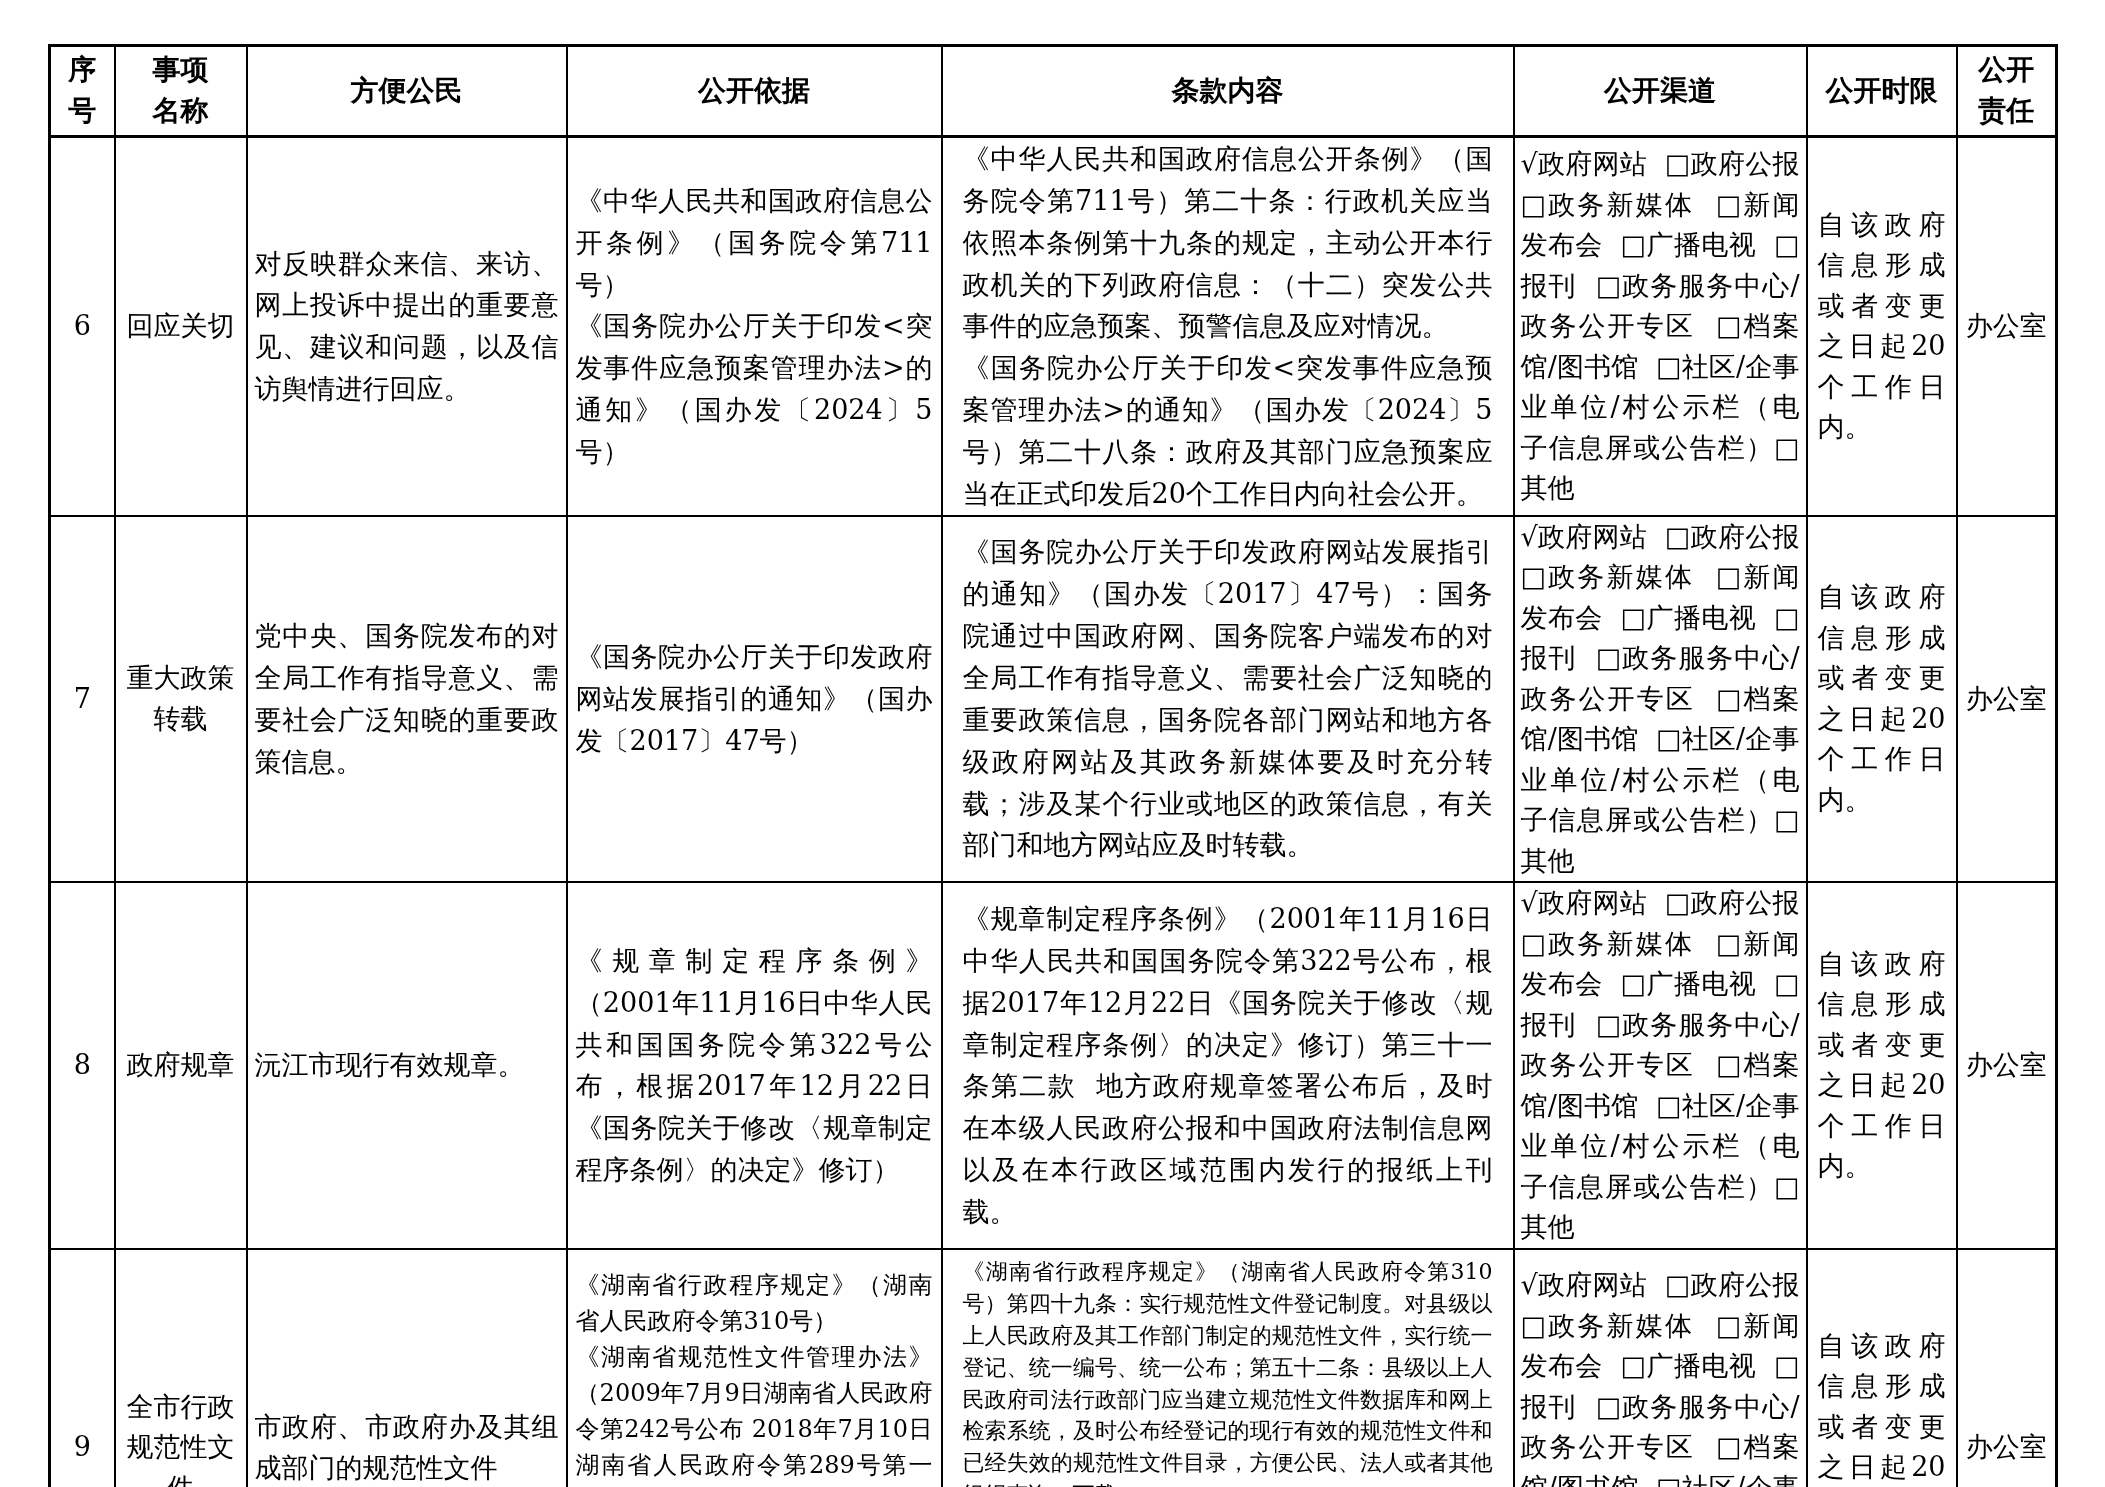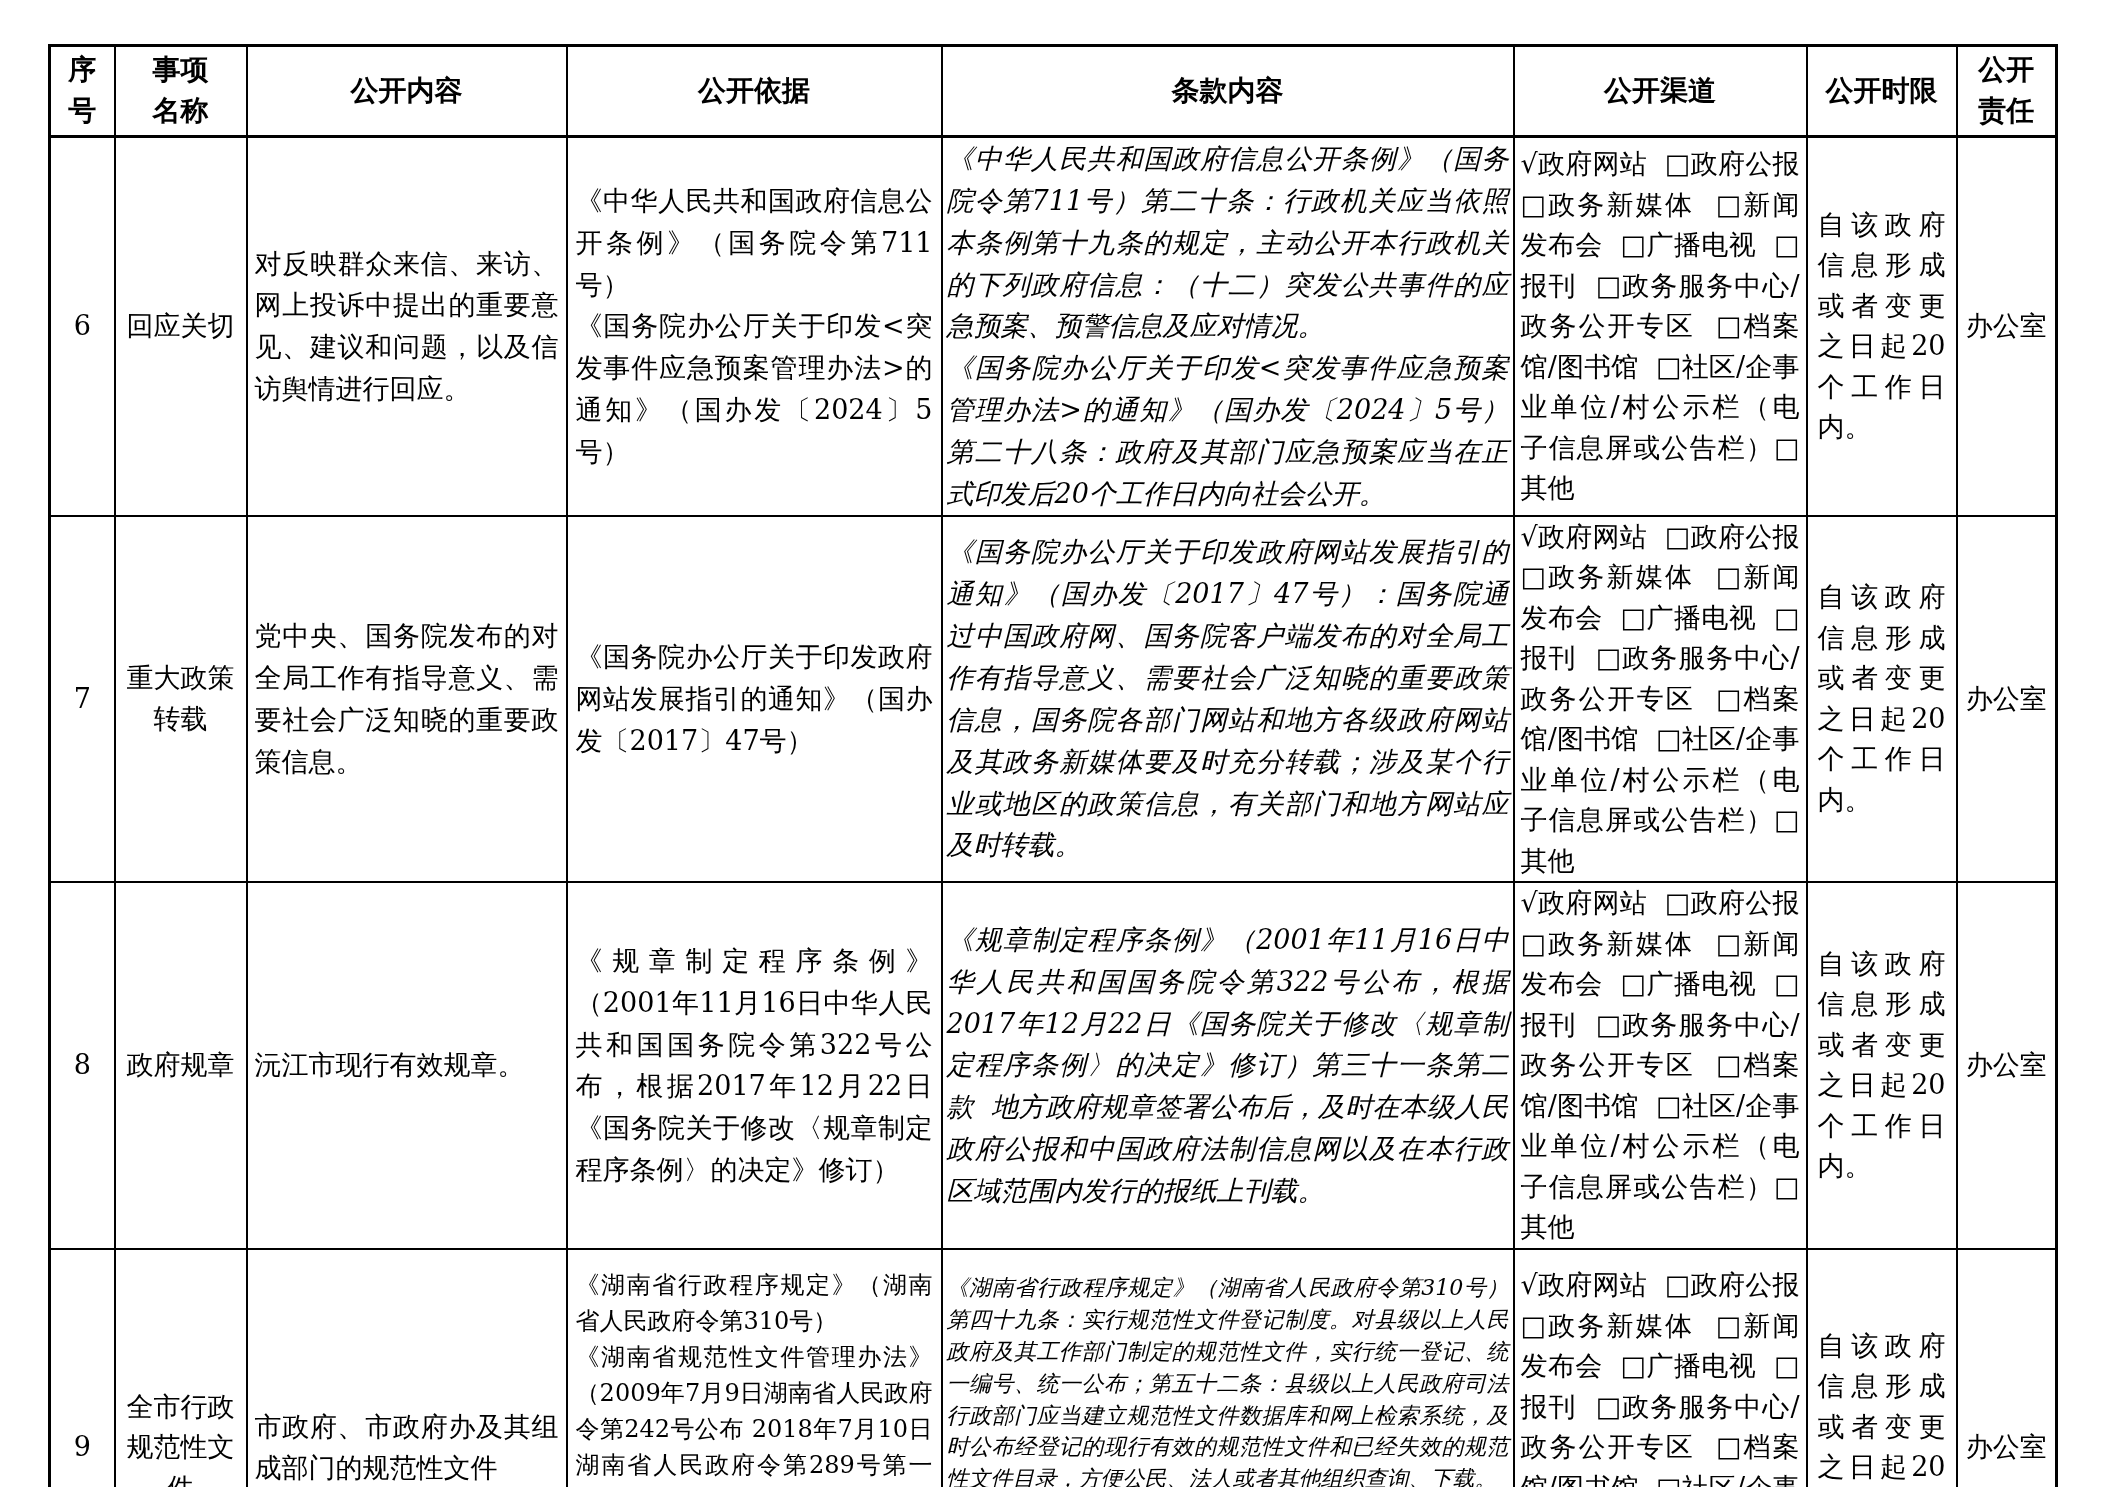--- a/index.html
+++ b/index.html
@@ -60,22 +60,21 @@
   }
   td.c-basis {
     text-align: justify;
     text-justify: inter-character;
     padding: 0 8px;
     margin-left: 9px;
   }
   td.c-clause {
     text-align: justify;
     text-justify: inter-character;
-    padding: 0 4px;
-    font-style: italic;
+    padding: 0 20px;
   }
   td.c-channels {
     text-align: justify;
     text-justify: inter-character;
     padding: 0 6px;
     line-height: 1.5;
   }
   td.c-time {
     text-align: justify;
     text-justify: inter-character;
@@ -108,21 +107,21 @@
     <col style="width:293px">
     <col style="width:150px">
     <col style="width:100px">
   </colgroup>
   <thead>
     <tr style="height:91px">
       <th>序
 号</th>
       <th>事项
 名称</th>
-      <th>公开内容</th>
+      <th>方便公民</th>
       <th>公开依据</th>
       <th>条款内容</th>
       <th>公开渠道</th>
       <th>公开时限</th>
       <th>公开
 责任</th>
     </tr>
   </thead>
   <tbody>
     <tr style="height:355px" class="row-6">

